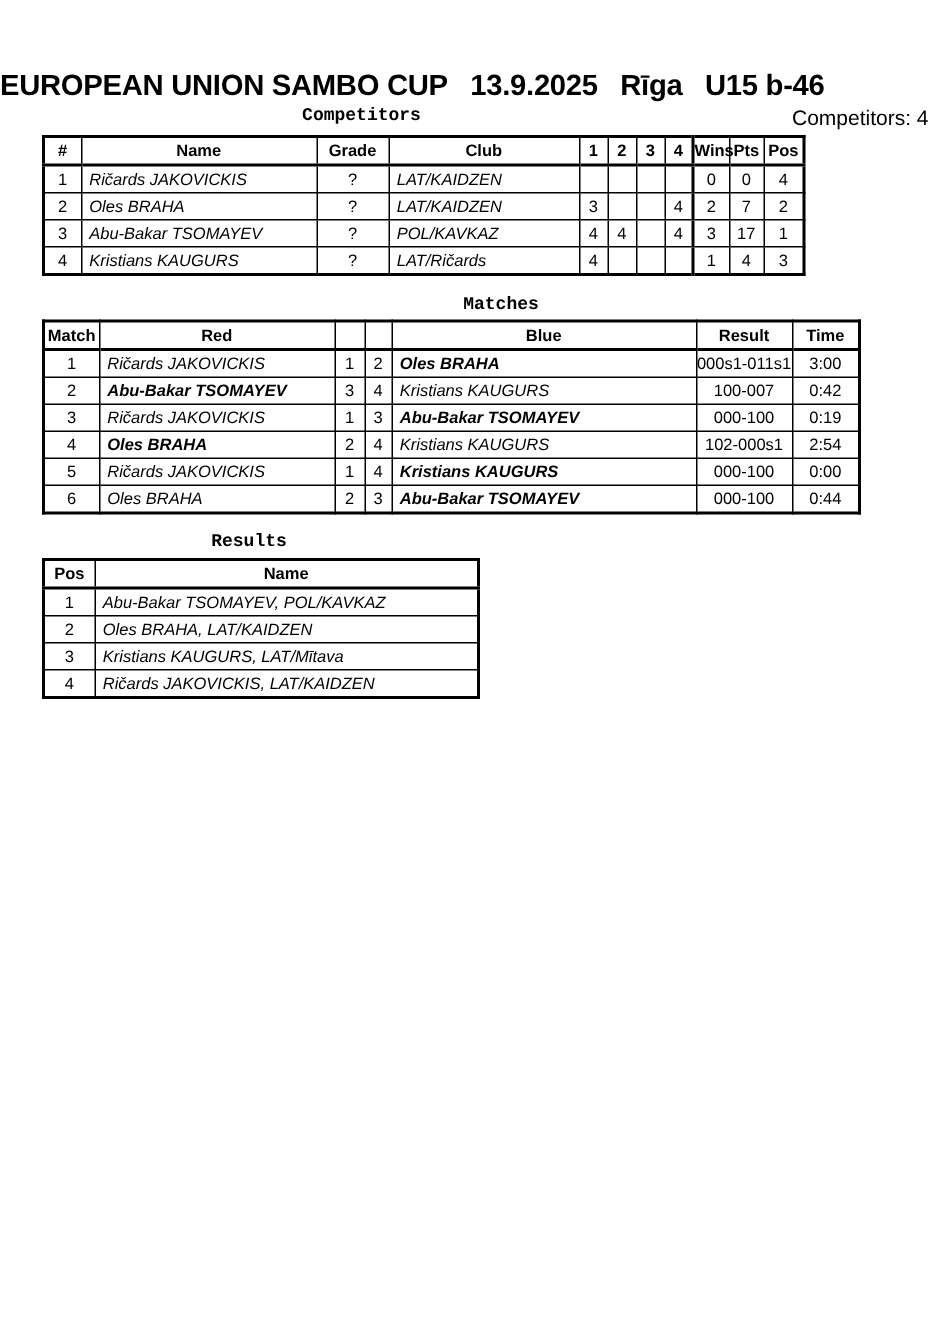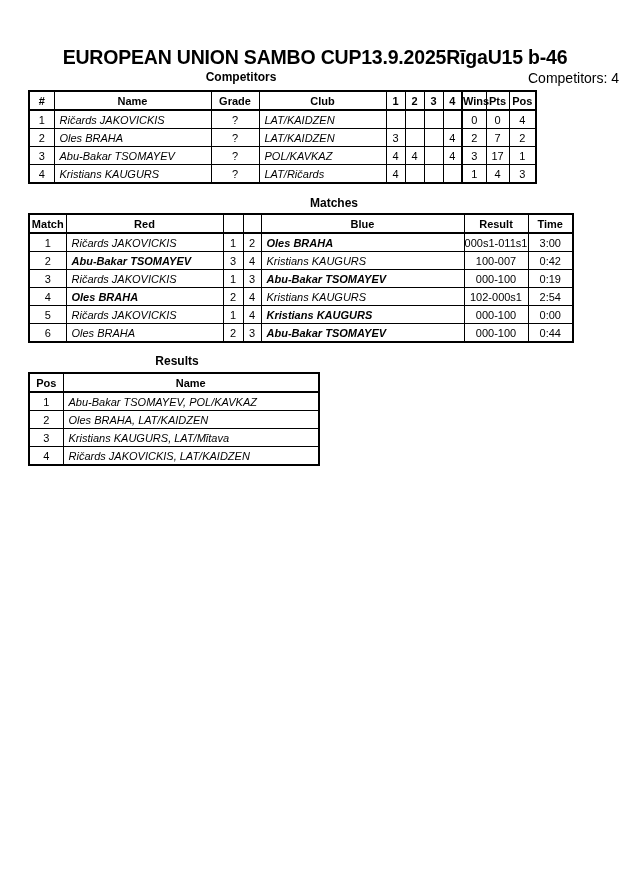--- a/index.html
+++ b/index.html
@@ -2,29 +2,29 @@
 <html><head>
 <meta charset="utf-8">
 <style>
   html,body{margin:0;padding:0;}
   body{
     width:630px;height:891px;background:#ffffff;position:relative;
     font-family:"Liberation Sans", sans-serif;color:#000;overflow:hidden;
   }
   .title{
     position:absolute;top:44px;left:0;width:630px;height:27px;
-    display:flex;justify-content:center;align-items:center;
+    display:flex;justify-content:flex-start;align-items:center;gap:15px;
     font-size:19.5px;font-weight:bold;white-space:nowrap;letter-spacing:-0.2px;
   }
   .sec-heading{
-    position:absolute;font-size:12px;font-weight:bold;text-align:center;
+    position:absolute;font-size:12px;font-weight:bold;text-align:center;font-family:Liberation Mono, monospace;
   }
   .h-competitors{top:70px;left:0;width:482px;}
   .h-matches{top:196px;left:0;width:580px;padding-left:44px;}
-  .h-results{top:354px;left:11px;width:332px;}
+  .h-results{top:354px;left:0;width:332px;}
   .count-label{
     position:absolute;top:70px;left:528px;font-size:14px;white-space:nowrap;
   }
   table{
     position:absolute;border-collapse:collapse;table-layout:fixed;
     border:2px solid #000;background:#fff;
   }
   td,th{
     border:1px solid #000;height:17px;padding:0;font-size:11px;
     white-space:nowrap;overflow:visible;vertical-align:middle;

